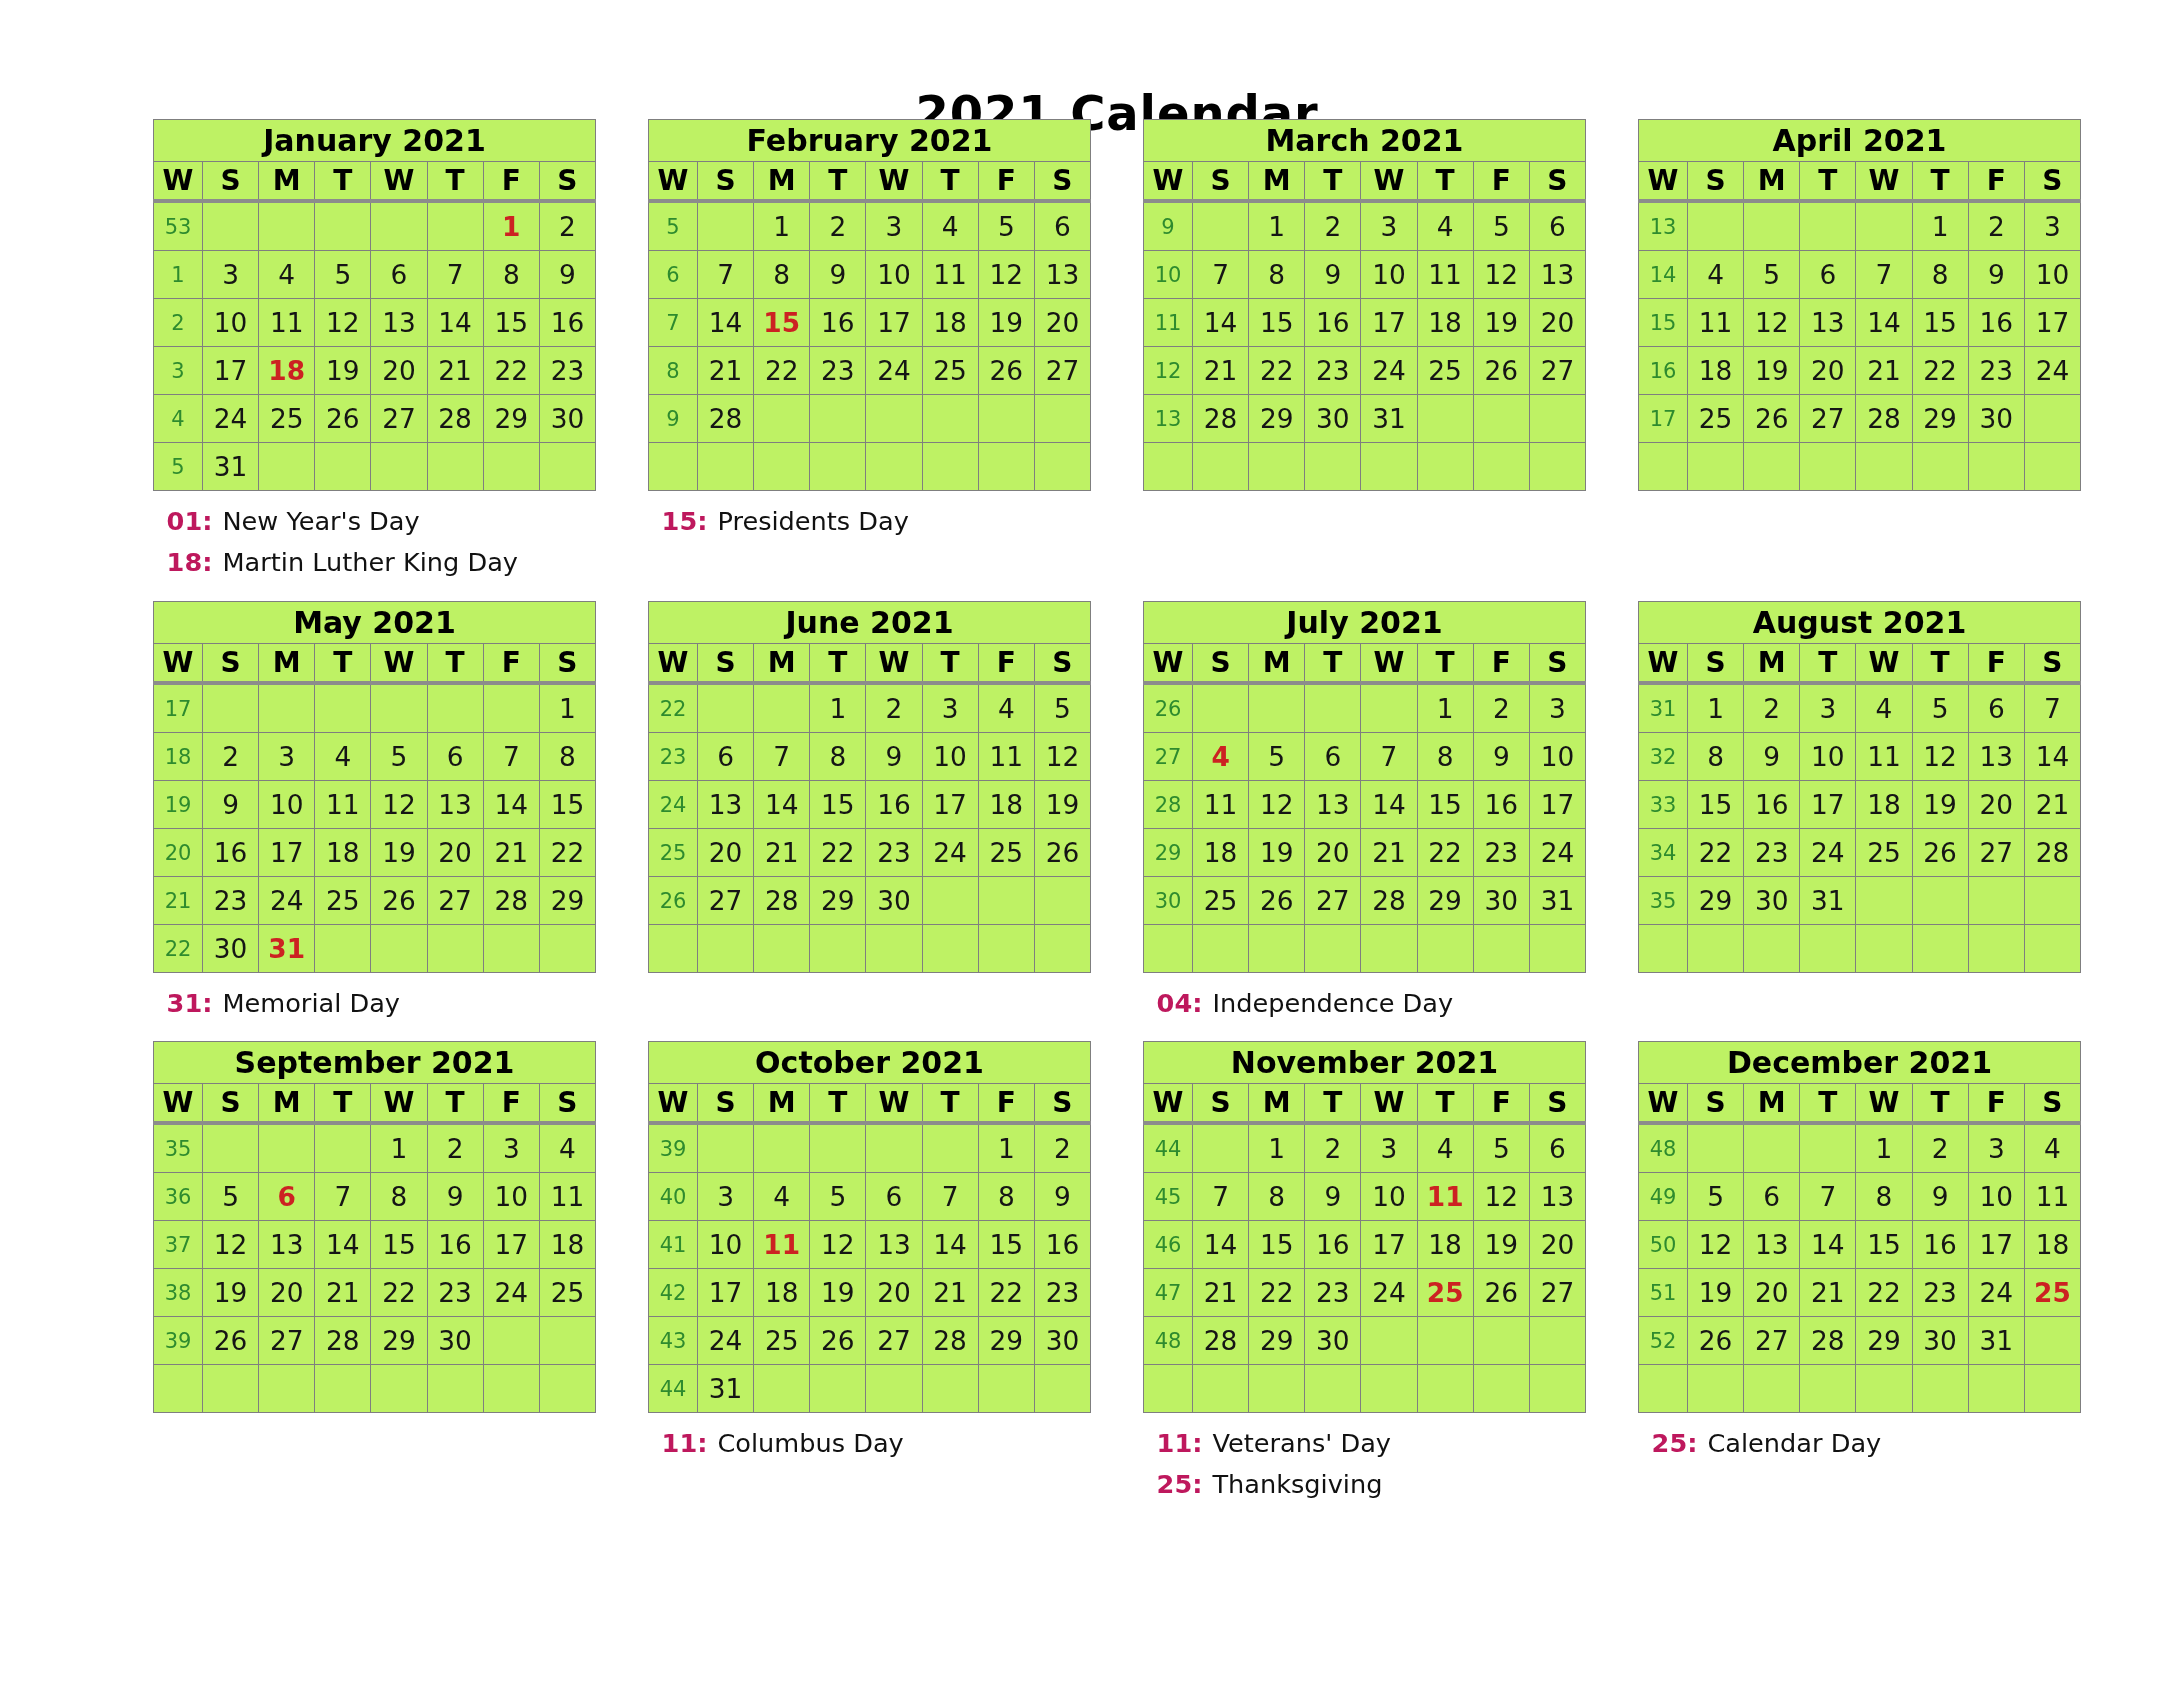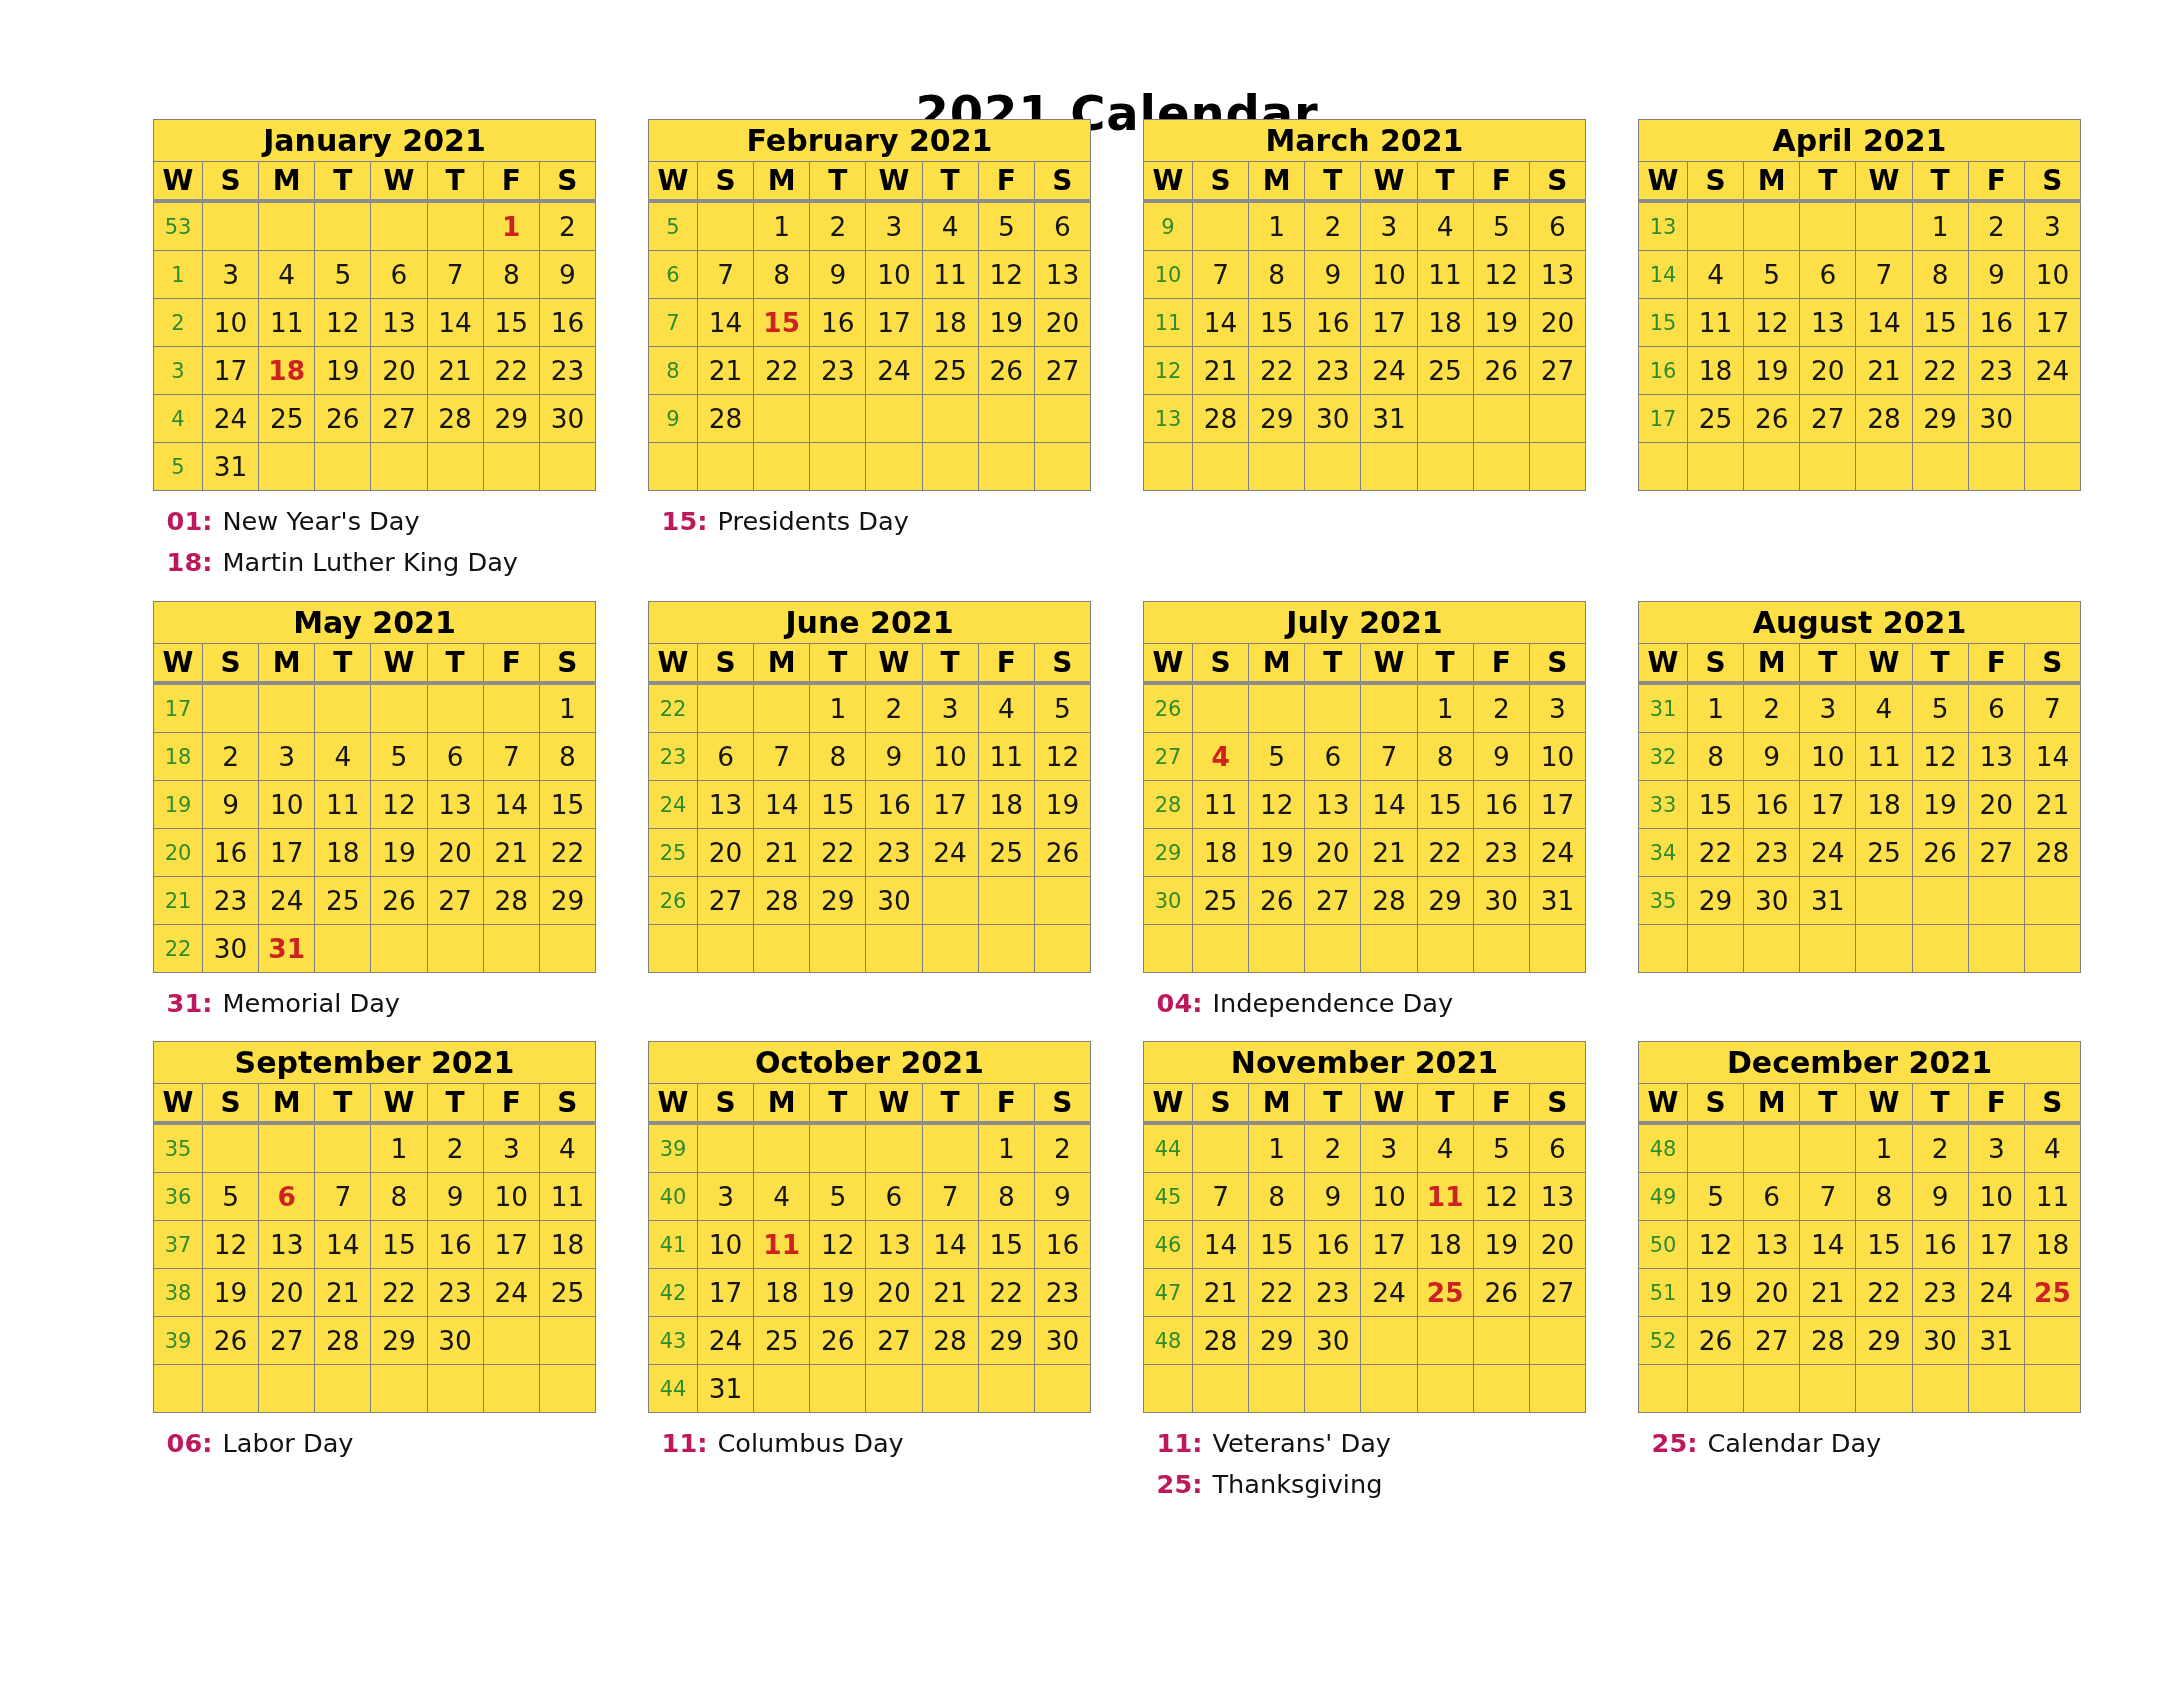--- a/index.html
+++ b/index.html
@@ -15,21 +15,21 @@
   }
   .months{
     margin-left:153px;width:1928px;
     display:grid;
     grid-template-columns:repeat(4,443px);
     column-gap:52px;
     grid-template-rows:482px 440px auto;
     align-items:start;
   }
   table.month{
-    border-collapse:collapse;width:443px;table-layout:fixed;background:#fde047;
+    border-collapse:collapse;width:443px;table-layout:fixed;background:#bef264;
   }
   table.month col.wkcol{width:49px;}
   table.month th,table.month td{
     border:1.7px solid #7f7f7f;text-align:center;vertical-align:middle;padding:0;
     overflow:hidden;white-space:nowrap;
   }
   .title-cell{font-size:30px;font-weight:bold;height:41px;color:#000;}
   tr.hdr th{font-size:28px;font-weight:bold;height:37px;border-bottom:4.3px solid #8c8c8c;color:#000;}
   tbody td{height:47px;font-size:26.4px;color:#151515;}
   tbody td.wk{font-size:21px;color:#2e8b2e;}
@@ -871,23 +871,20 @@
             <td class=""></td>
             <td class=""></td>
             <td class=""></td>
             <td class=""></td>
             <td class=""></td>
             <td class=""></td>
             <td class=""></td>
           </tr>
         </tbody>
       </table>
-      <div class="legend">
-        <div class="legend-line"><span class="d">06:</span><span class="lbl">Labor Day</span></div>
-      </div>
     </section>
     <section>
       <table class="month">
         <colgroup>
           <col class="wkcol">
           <col>
           <col>
           <col>
           <col>
           <col>

